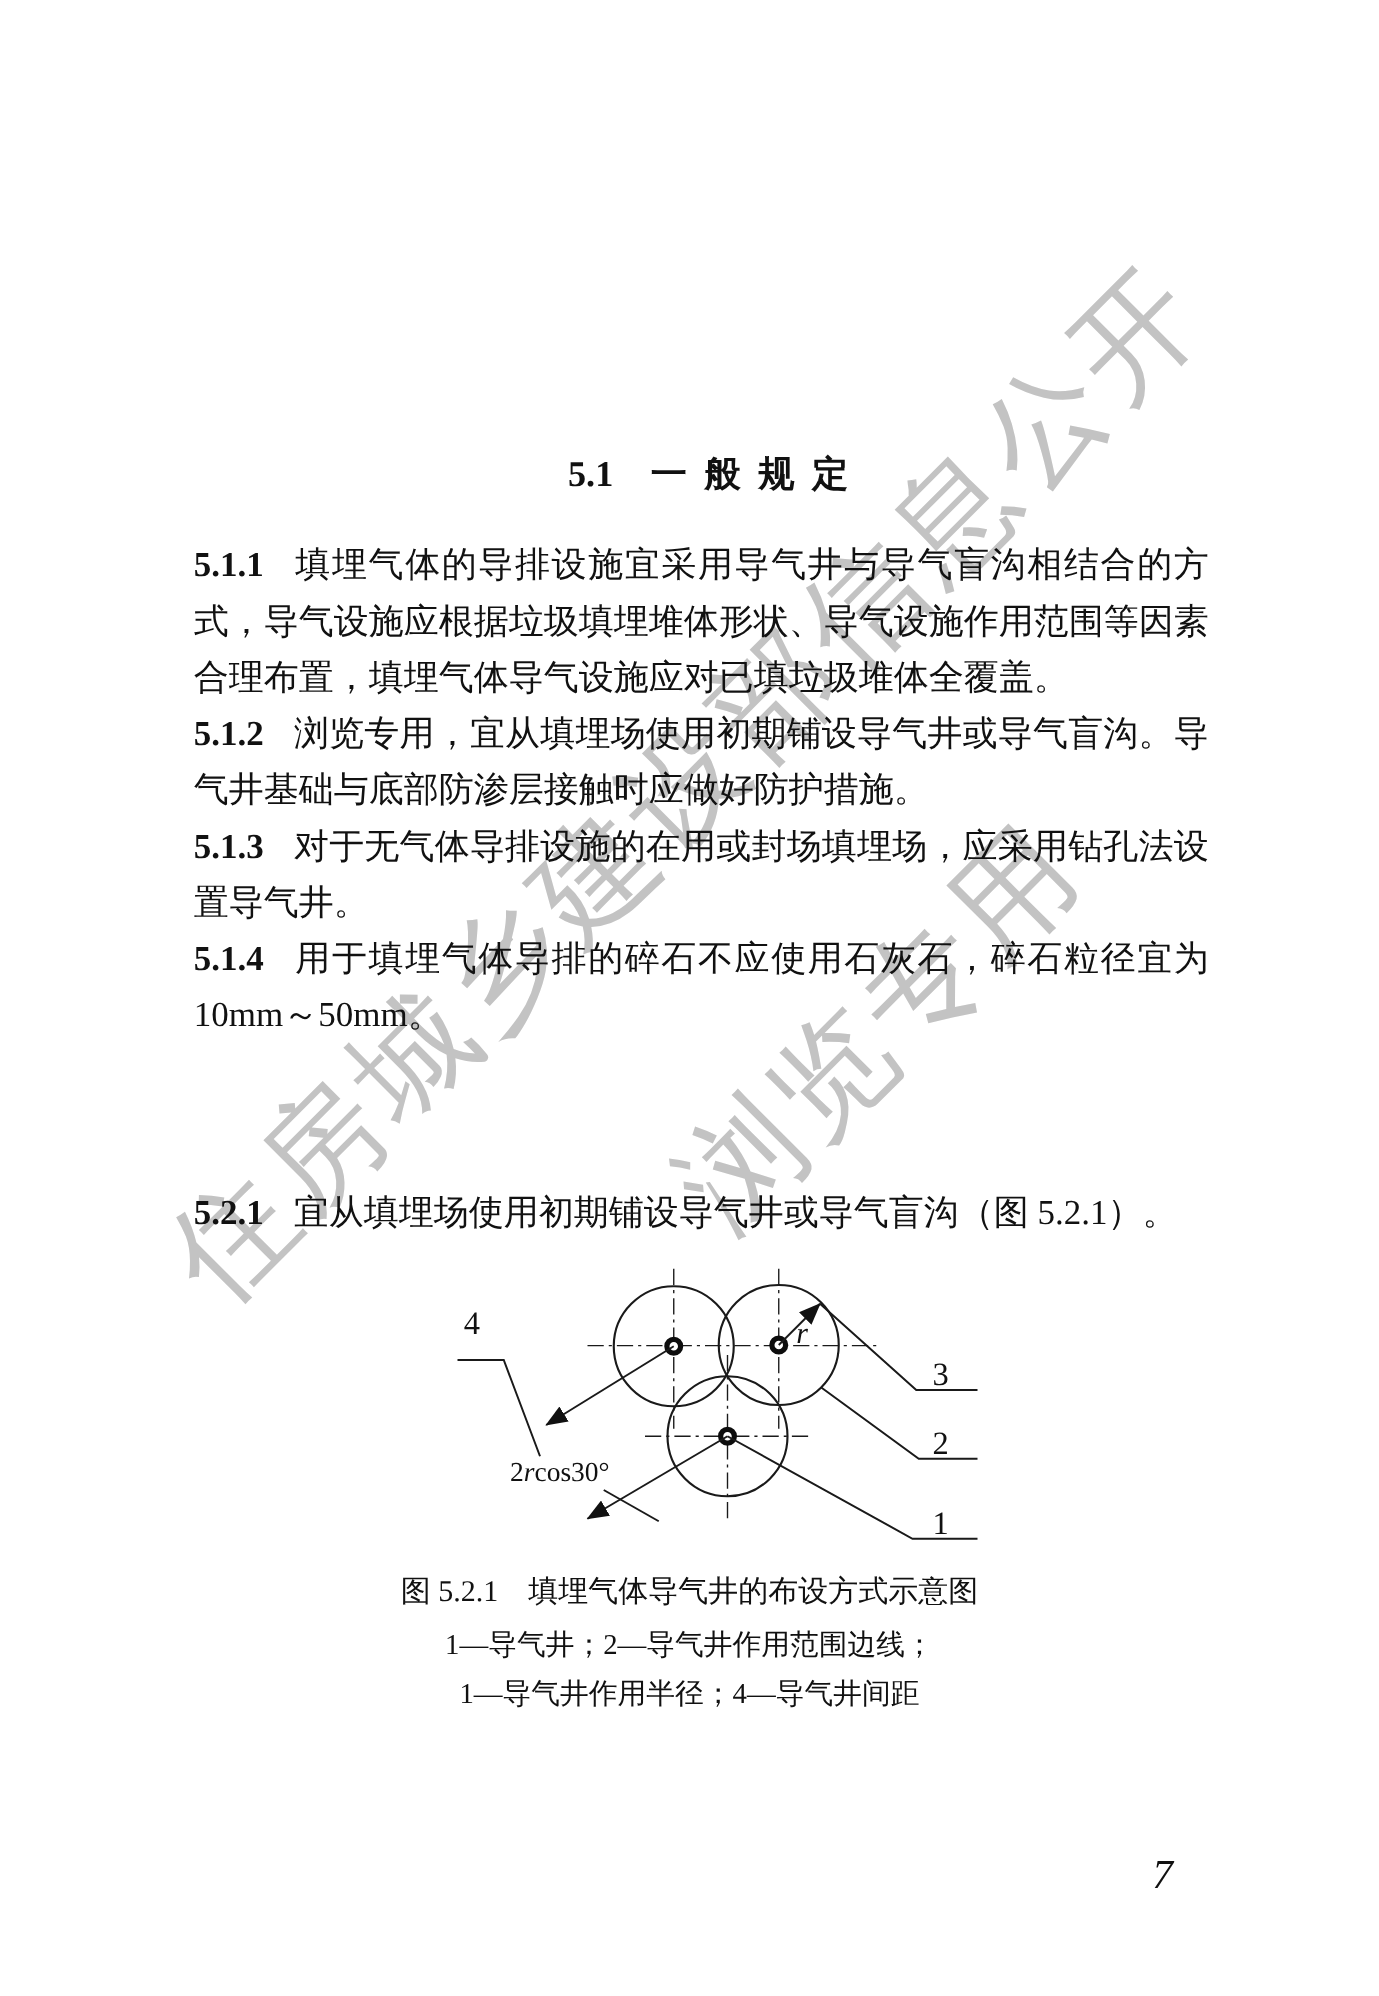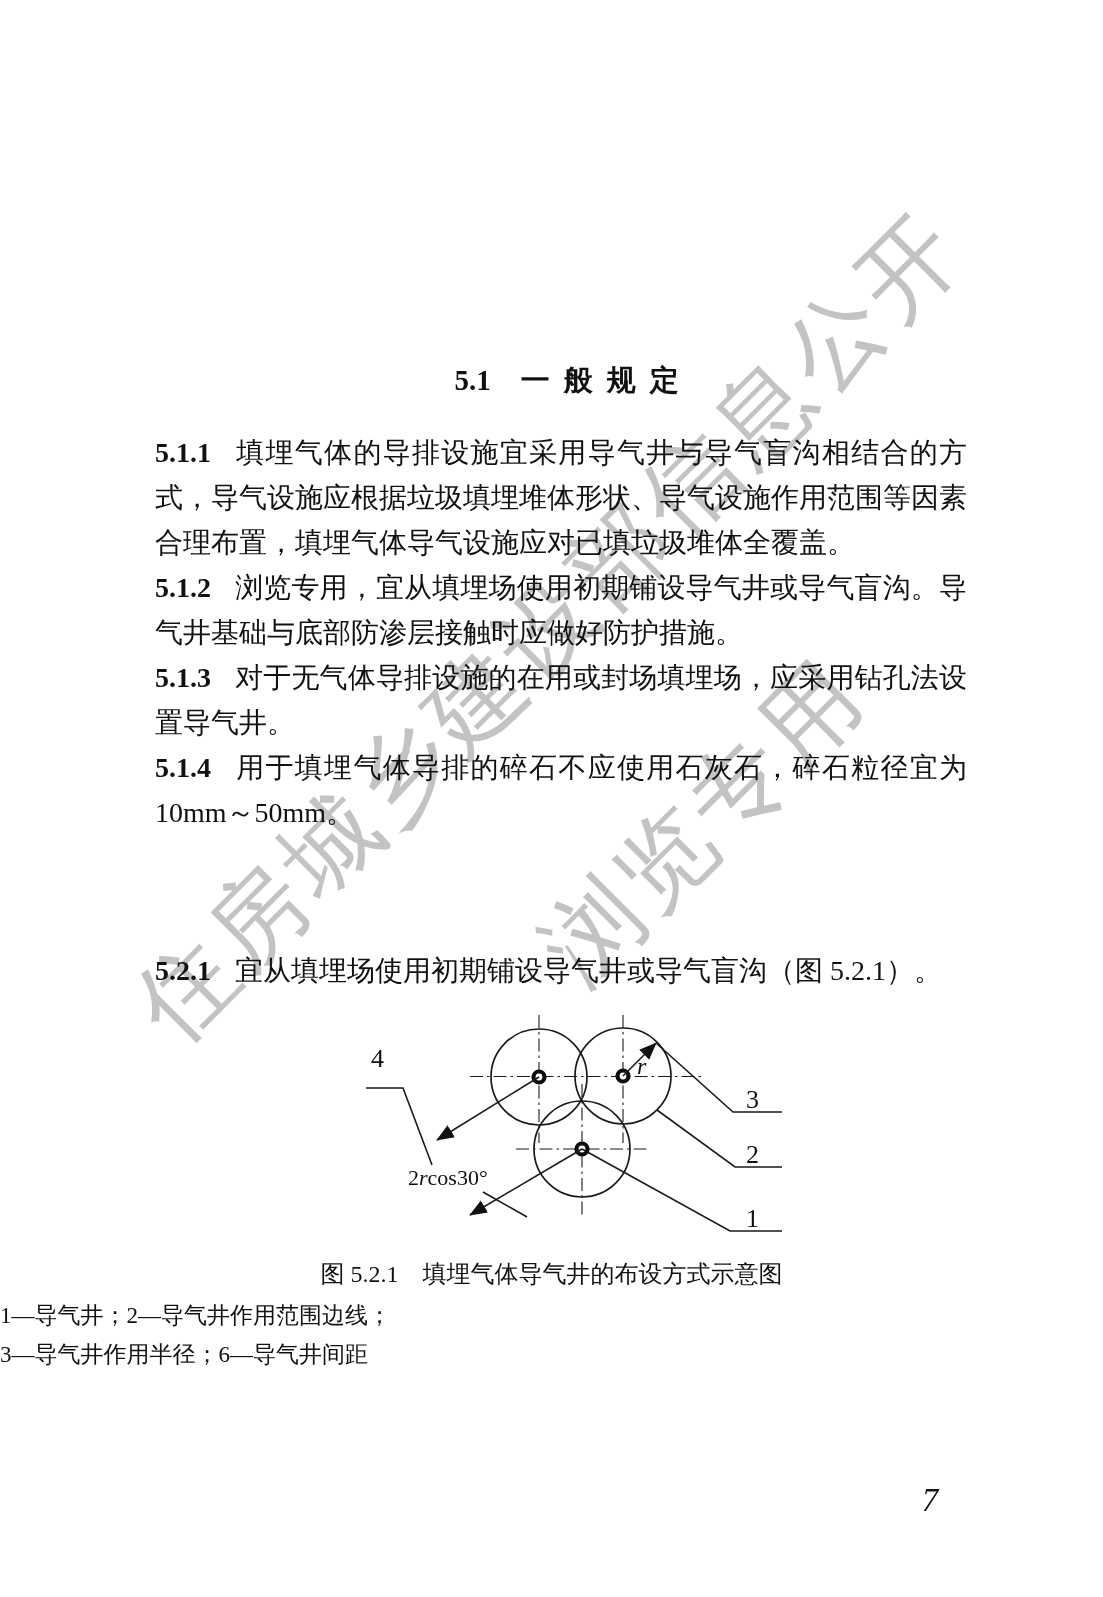--- a/index.html
+++ b/index.html
@@ -55,21 +55,21 @@
   .figure svg text{font-family:"Liberation Serif","DejaVu Serif",serif;font-size:26px;fill:#111;}
   .figure svg text.rlab{font-style:italic;font-size:24px;}
   .figure svg text.dim{font-size:22px;}
   .fig-caption{
     position:absolute;top:1258px;left:0;width:100%;
     text-align:center;font-size:24px;line-height:32px;
   }
   .fig-caption .cap-prefix{margin-right:24px;}
   .fig-legend{
     position:absolute;left:0;width:100%;
-    font-size:23px;line-height:30px;
+    text-align:center;font-size:23px;line-height:30px;
   }
   .fig-legend-1{top:1301px;}
   .fig-legend-2{top:1340px;}
   .page-number{
     position:absolute;left:900px;top:1482px;width:60px;
     font-size:33px;font-style:italic;text-align:center;
   }
   
   .rc{fill:none;stroke:#1a1a1a;stroke-width:1.7;}
   .cl{stroke:#1a1a1a;stroke-width:1.1;stroke-dasharray:13 4 2.5 4;}
@@ -145,18 +145,18 @@
         <line class="ld" x1="153" y1="187" x2="197" y2="212"></line>
 
         <text class="dim" x="78" y="180"><tspan>2</tspan><tspan font-style="italic">r</tspan><tspan>cos30°</tspan></text>
       </svg>
     </div>
 
     <div class="fig-caption">
       <span class="cap-prefix">图 5.2.1</span><span>填埋气体导气井的布设方式示意图</span>
     </div>
     <div class="fig-legend fig-legend-1">1—导气井；2—导气井作用范围边线；</div>
-    <div class="fig-legend fig-legend-2">3—导气井作用半径；6—导气井间距</div>
+    <div class="fig-legend fig-legend-2">1—导气井作用半径；4—导气井间距</div>
 
     <div class="page-number">7</div>
 
   </div>
 </div>
 
 </body></html>

